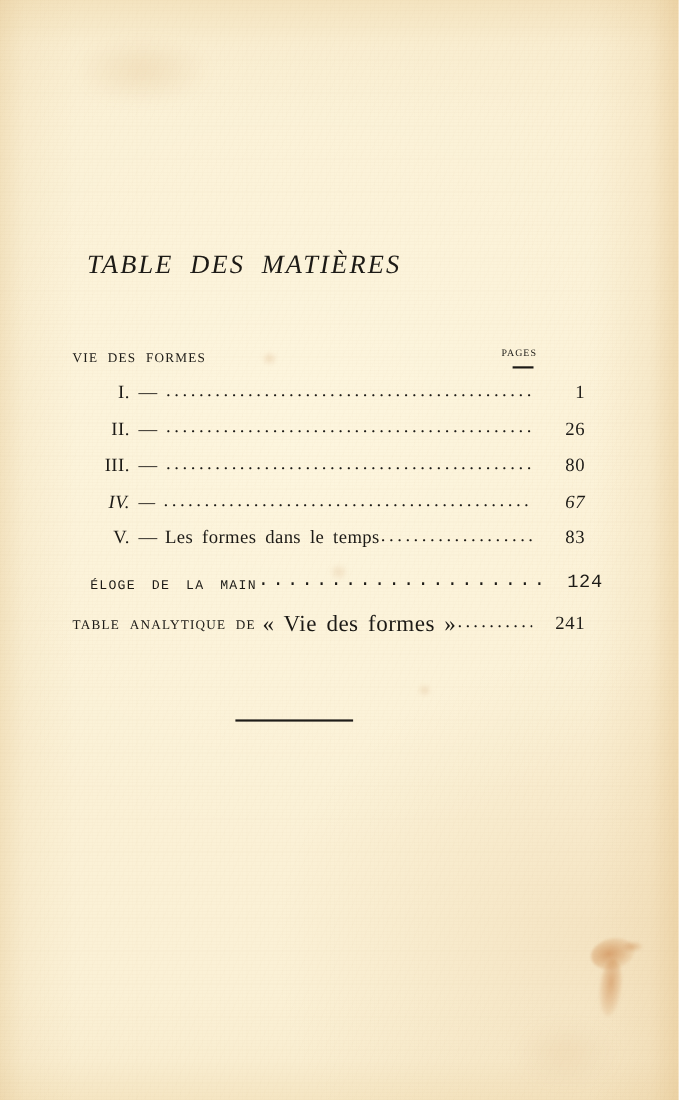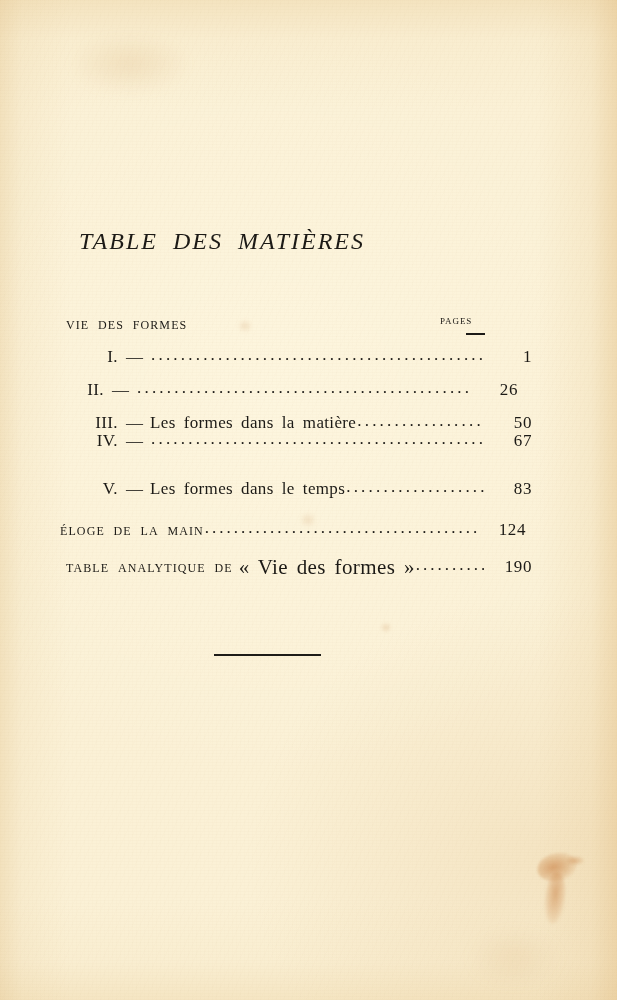--- a/index.html
+++ b/index.html
@@ -193,20 +193,21 @@
     font-size: 17px;
     letter-spacing: 0.6px;
   }
 
   
   #pages-head {
     position: absolute;
     left: 440px;
     top: 313px;
     width: 64px;
+    text-align: center;
     font-size: 12.5px;
     letter-spacing: 0.9px;
     font-variant: small-caps;
     text-transform: lowercase;
     color: #1c1a16;
   }
   #pages-rule {
     position: absolute;
     left: 466px;
     top: 333px;
@@ -255,59 +256,58 @@
       <span class="sec-label">VIE DES FORMES</span>
     </div>
 
     <div class="row" style="top:344px; left:38px; width:466px;">
       <span class="num">I.</span>
       <span class="dash">—</span>
       <span class="leader"></span>
       <span class="pageno">1</span>
     </div>
 
-    <div class="row" style="top:377px; left:24px; width:466px;">
+    <div class="row" style="top:377px; left:38px; width:466px;">
       <span class="num">II.</span>
       <span class="dash">—</span>
       <span class="leader"></span>
       <span class="pageno">26</span>
     </div>
 
     <div class="row" style="top:410px; left:38px; width:466px;font-family:Liberation Serif, serif;">
       <span class="num">III.</span>
       <span class="dash">—</span>
-      <span class="chap-title">Les formes dans la matière</span>
-      <span class="leader"></span>
-      <span class="pageno">50</span>
-    </div>
-
-    <div class="row" style="top:428px; left:38px; width:466px;">
+      <span class="leader"></span>
+      <span class="pageno">80</span>
+    </div>
+
+    <div class="row" style="top:444px; left:38px; width:466px;font-style:italic;">
       <span class="num">IV.</span>
       <span class="dash">—</span>
       <span class="leader"></span>
       <span class="pageno">67</span>
     </div>
 
     <div class="row" style="top:476px; left:38px; width:466px;">
       <span class="num">V.</span>
       <span class="dash">—</span>
       <span class="chap-title">Les formes dans le temps</span>
       <span class="leader"></span>
       <span class="pageno">83</span>
     </div>
 
-    <div class="row" style="top:517px; left:32px; width:466px;">
+    <div class="row" style="top:517px; left:54px; width:466px;font-family:Liberation Mono, monospace;">
       <span class="sec-label">ÉLOGE DE LA MAIN</span>
       <span class="leader leader-tight"></span>
       <span class="pageno">124</span>
     </div>
 
     <div class="row" style="top:554px; left:38px; width:466px;">
       <span class="sec-label">TABLE ANALYTIQUE DE</span>
       <span class="roman-inline" style="padding-left:6px;">« Vie des formes »</span>
       <span class="leader leader-tight"></span>
-      <span class="pageno">190</span>
+      <span class="pageno">241</span>
     </div>
 
     <div id="bottom-rule"></div>
 
   </div>
 </div>
 
 </body></html>

